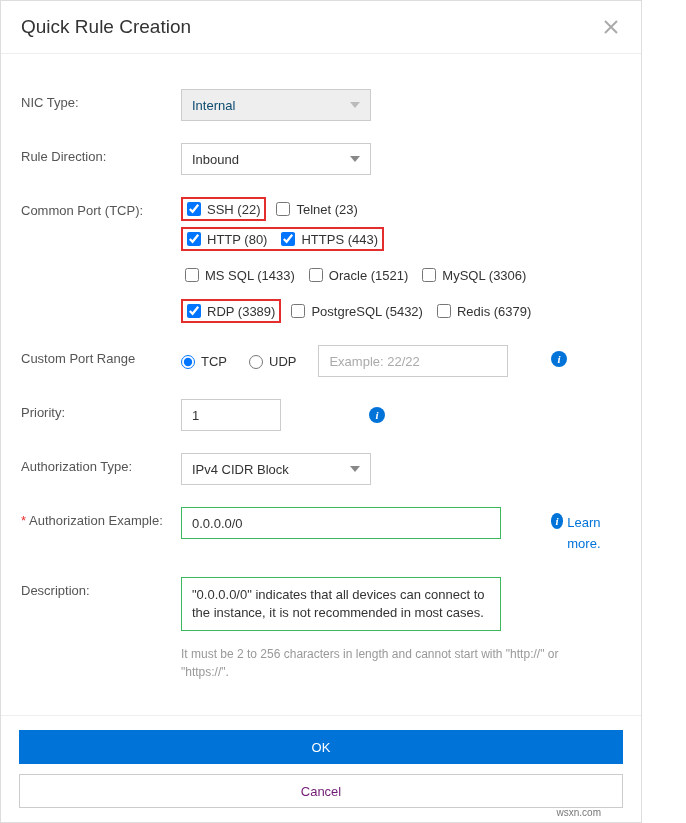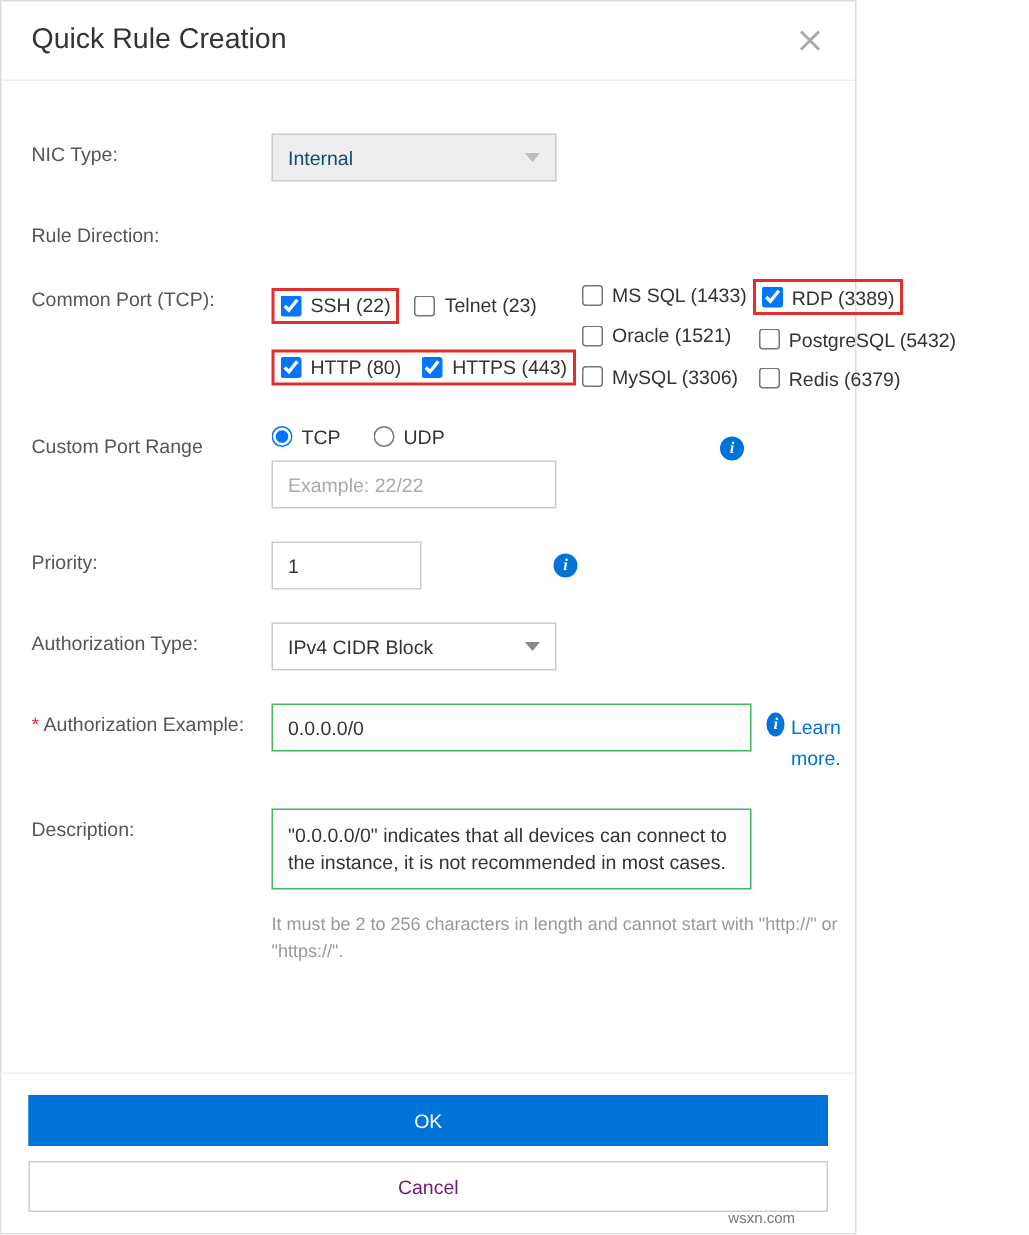--- a/index.html
+++ b/index.html
@@ -3,21 +3,21 @@
   <meta charset="utf-8">
   <style>
     * { box-sizing: border-box; margin: 0; padding: 0; }
     body {
       font-family: "Helvetica Neue", Helvetica, Arial, sans-serif;
       font-size: 13px;
       color: #333;
       background: #fff;
     }
     .dialog {
-      width: 571px;
+      width: 642px;
       height: 823px;
       border: 1px solid #ddd;
       position: relative;
       background: #fff;
     }
     .titlebar {
       display: flex;
       justify-content: space-between;
       align-items: center;
       padding: 15px 20px;
@@ -77,23 +77,23 @@
     .chk {
       display: inline-flex;
       align-items: center;
       gap: 6px;
       padding: 3px 4px;
       line-height: 1;
       white-space: nowrap;
     }
     .chk input[type=checkbox] { width:14px; height:14px; margin:0; }
     .hl { border: 2px solid #e42d2d; }
-    .port-lines { display:flex; flex-direction:row; }
+    .port-lines { display:flex; flex-direction:column; gap:14px; }
     .port-line { display:flex; flex-wrap:wrap; gap: 6px 6px; align-items:center;}
-    .radio { display:inline-flex; align-items:flex-start; gap:6px; margin-right:14px;}
+    .radio { display:inline-flex; align-items:flex-end; gap:6px; margin-right:14px;}
     .radio input { margin:0; width:14px; height:14px;}
     .text-input {
       height: 32px;
       border: 1px solid #ccc;
       padding: 0 10px;
       font-size: 13px;
       color:#333;
     }
     .text-input.small { width: 100px; }
     .text-input.med { width: 190px; }
@@ -184,20 +184,26 @@
         <div class="select-box disabled">
           <span>Internal</span>
           <span class="caret"></span>
         </div>
       </div>
       <div class="field-extra"></div>
     </div>
 
     <div class="row">
       <div class="label">Rule Direction:</div>
+      <div class="fields">
+        <div class="select-box">
+          <span>Inbound</span>
+          <span class="caret"></span>
+        </div>
+      </div>
       <div class="field-extra"></div>
     </div>
 
 
     <div class="row">
       <div class="label">Common Port (TCP):</div>
       <div class="fields">
         <div class="port-lines">
 
           <div class="port-line">

